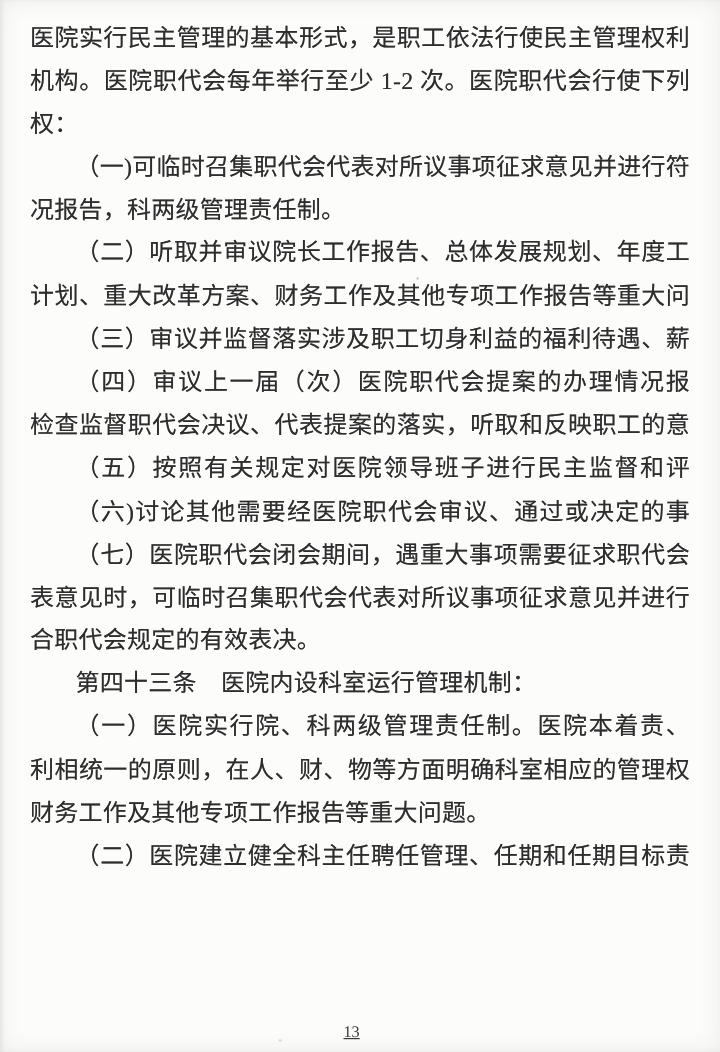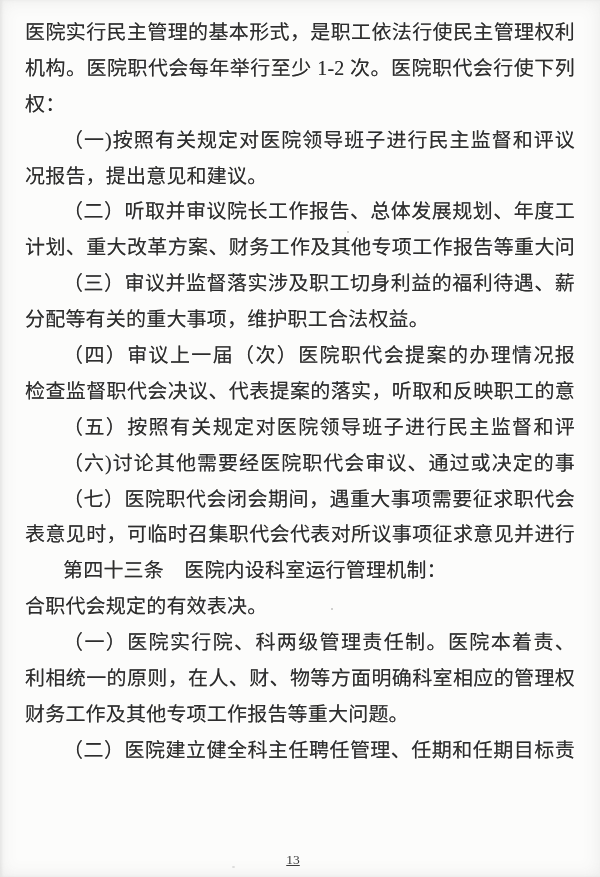--- a/index.html
+++ b/index.html
@@ -67,34 +67,33 @@
   .speck.s3 { left: 232px; top: 866px; width: 3px; height: 2px; opacity: .5; }
 </style>
 </head>
 <body>
 
 <div class="page" lang="zh-CN">
   <div class="content">
     <div class="line full">医院实行民主管理的基本形式，是职工依法行使民主管理权利的</div>
     <div class="line full">机构。医院职代会每年举行至少 1-2 次。医院职代会行使下列职</div>
     <div class="line last">权：</div>
-    <div class="line full indent">（一)按照有关规定对医院领导班子进行民主监督和评议</div>
-    <div class="line last">况报告，提出意见和建议。</div>
+    <div class="line full indent">（一)可临时召集职代会代表对所议事项征求意见并进行符</div>
+    <div class="line last">况报告，科两级管理责任制。</div>
     <div class="line full indent">（二）听取并审议院长工作报告、总体发展规划、年度工作</div>
     <div class="line full">计划、重大改革方案、财务工作及其他专项工作报告等重大问题，</div>
     <div class="line full indent">（三）审议并监督落实涉及职工切身利益的福利待遇、薪酬</div>
-    <div class="line last">分配等有关的重大事项，维护职工合法权益。</div>
     <div class="line full indent">（四）审议上一届（次）医院职代会提案的办理情况报告，</div>
     <div class="line full">检查监督职代会决议、代表提案的落实，听取和反映职工的意见</div>
     <div class="line full indent">（五）按照有关规定对医院领导班子进行民主监督和评议。</div>
     <div class="line full indent">（六)讨论其他需要经医院职代会审议、通过或决定的事项。</div>
     <div class="line full indent">（七）医院职代会闭会期间，遇重大事项需要征求职代会代</div>
     <div class="line full">表意见时，可临时召集职代会代表对所议事项征求意见并进行符</div>
+    <div class="line last">合职代会规定的有效表决。</div>
     <div class="line last indent">第四十三条　医院内设科室运行管理机制：</div>
-    <div class="line last">合职代会规定的有效表决。</div>
     <div class="line full indent">（一）医院实行院、科两级管理责任制。医院本着责、权、</div>
     <div class="line full">利相统一的原则，在人、财、物等方面明确科室相应的管理权限，</div>
     <div class="line last">财务工作及其他专项工作报告等重大问题。</div>
     <div class="line full indent">（二）医院建立健全科主任聘任管理、任期和任期目标责任</div>
   </div>
 
   <div class="pagenum">13</div>
 
   <div class="speck s1"></div>
   <div class="speck s2"></div>

